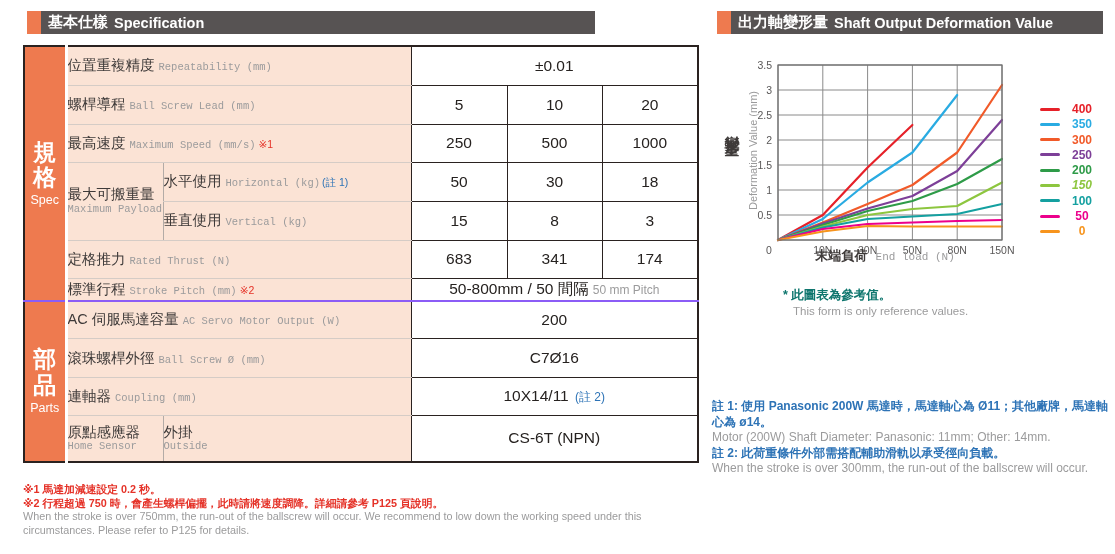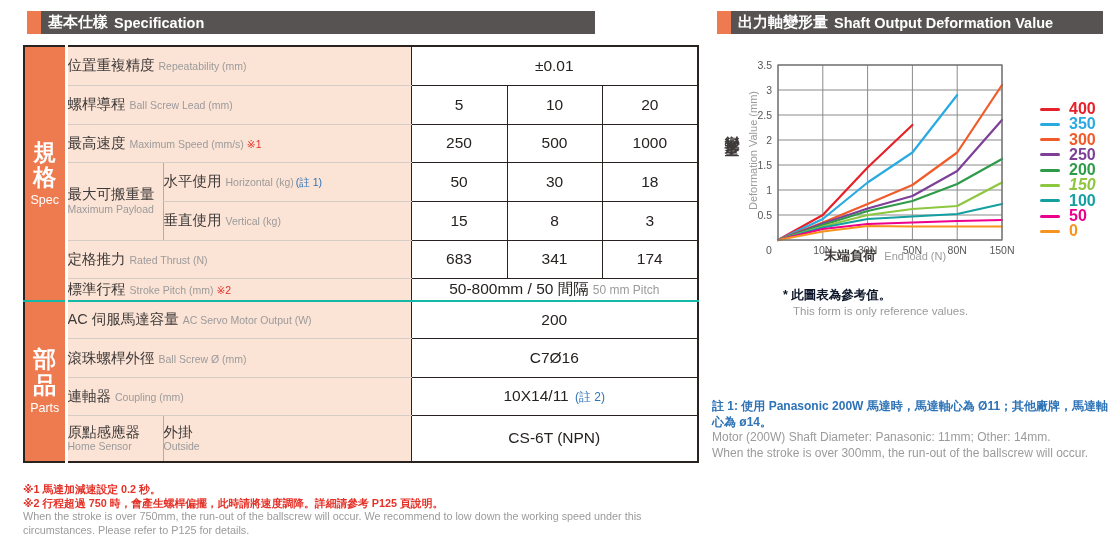--- a/index.html
+++ b/index.html
@@ -16,25 +16,25 @@
   table.spec{position:absolute;left:23px;top:45px;width:674px;border-collapse:collapse;
              table-layout:fixed;border:2px solid #2a2220;}
   table.spec td{padding:0;vertical-align:middle;overflow:hidden;}
   td.side{background:#ee7a4f;border-right:3px solid #fff;text-align:center;color:#fff;}
   .side-zh{width:1.1em;margin:0 auto;font-size:23px;font-weight:700;line-height:1.12;word-break:break-all;}
   .side-en{font-size:12.5px;font-weight:400;margin-top:2px;}
   td.lbl,td.lblsub{background:#fbe3d5;border-top:1px solid #d5ccc6;border-bottom:1px solid #d5ccc6;
                    padding-left:10px;text-align:left;}
   td.lblsub{border-left:1px solid #b3aba6;}
   td.val{background:#fff;border:1px solid #2a2220;text-align:center;font-size:15.5px;color:#262220;}
-  tr.sect>td{border-top:2px solid #14b8a6;}
+  tr.sect>td{border-top:2px solid #8b5cf6;}
   td.lbl,td.lblsub{border-right:1px solid #2a2220;}
   td.lbl.noR{border-right:none;}
   .zh{font-size:14.5px;color:#3e3a39;}
-  .en{font-size:10.5px;color:#9b9b9c;margin-left:4px;}
+  .en{font-size:10.5px;color:#9b9b9c;margin-left:4px;font-family:Liberation Mono, monospace;}
   .mark-red{font-size:10.5px;color:#e53228;margin-left:3px;}
   .note-blue{font-size:10.5px;color:#2d73b6;margin-left:2px;}
   .stack .zh{display:block;line-height:1.15;}
   .stack .en{display:block;margin-left:0;line-height:1.2;}
   .val .sub-gray{font-size:12px;color:#9b9b9c;margin-left:4px;}
   .val .note-blue{font-size:12px;}
 
   
   .footnotes{position:absolute;left:23px;top:483px;width:676px;font-size:10.8px;line-height:13.6px;}
   .fn-red{color:#e53228;font-weight:700;}
@@ -46,21 +46,21 @@
   .ylab-zh{position:absolute;left:722px;top:124px;writing-mode:vertical-rl;font-size:15px;
            font-weight:700;color:#3e3a39;letter-spacing:3px;}
   .ylab-en{position:absolute;left:658px;top:144px;width:190px;height:13px;transform:rotate(-90deg);
            text-align:center;font-size:11px;color:#9b9b9c;}
   .xlab{position:absolute;left:775px;top:246px;width:220px;text-align:center;white-space:nowrap;}
   .xlab .zh{font-size:13px;font-weight:700;}
   .xlab .en{font-size:11px;}
   #legend{position:absolute;left:1040px;top:103px;}
   .legend-item{display:flex;align-items:center;height:12px;margin-bottom:3.3px;}
   .legend-dash{width:20px;height:3px;border-radius:2px;margin-right:9px;flex:0 0 auto;}
-  .legend-label{font-size:16px;font-weight:700;width:26px;text-align:left;}
+  .legend-label{font-size:12px;font-weight:700;width:26px;text-align:center;}
 
   
   .chart-note{position:absolute;left:783px;top:287px;}
   .cn-red{font-size:12.5px;color:#e66; color:#e85a55;font-weight:700;}
   .cn-en{font-size:11.5px;color:#9b9b9c;margin-left:10px;margin-top:1px;}
 
   
   .rnotes{position:absolute;left:712px;top:399px;width:402px;font-size:12px;line-height:15.5px;}
   .rn-blue{color:#2d73b6;font-weight:700;}
   .rn-gray{color:#9b9b9c;}
@@ -276,23 +276,24 @@
         <span class="legend-dash" style="background: rgb(236, 0, 140);"></span>
         <span class="legend-label" style="color: rgb(236, 0, 140);">50</span>
       </div>
       <div class="legend-item">
         <span class="legend-dash" style="background: rgb(247, 148, 29);"></span>
         <span class="legend-label" style="color: rgb(247, 148, 29);">0</span>
       </div>
     </div>
 
   <div class="chart-note">
-    <div class="cn-red" style="color:#0f172a">* 此圖表為參考值。</div>
+    <div class="cn-red" style="color:#0f766e">* 此圖表為參考值。</div>
     <div class="cn-en">This form is only reference values.</div>
   </div>
 
   <div class="rnotes">
     <div class="rn-blue">註 1: 使用 Panasonic 200W 馬達時，馬達軸心為 Ø11；其他廠牌，馬達軸心為 ø14。</div>
     <div class="rn-gray">Motor (200W) Shaft Diameter: Panasonic: 11mm; Other: 14mm.</div>
+    <div class="rn-blue">註 2: 此荷重條件外部需搭配輔助滑軌以承受徑向負載。</div>
     <div class="rn-gray">When the stroke is over 300mm, the run-out of the ballscrew will occur.</div>
   </div>
 
 </div>
 
 </body></html>

